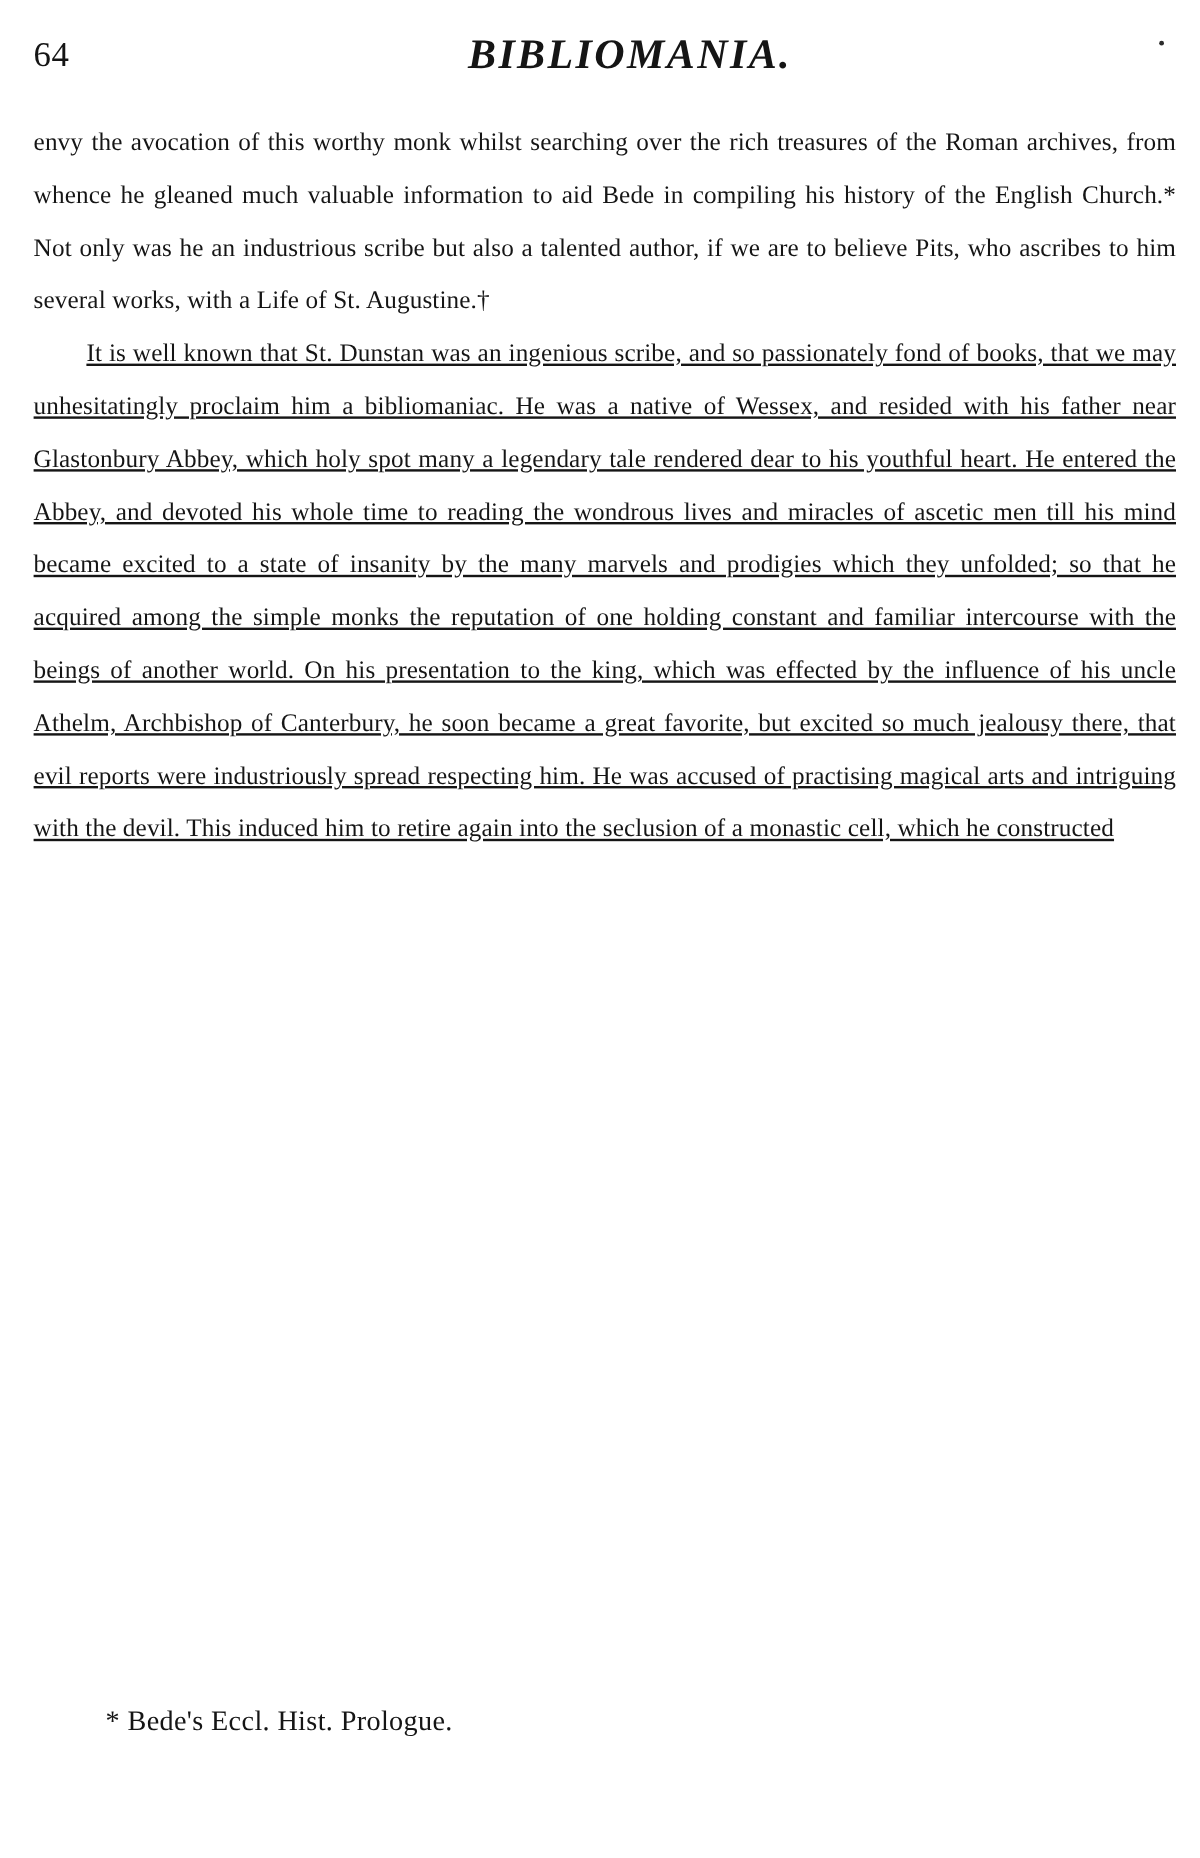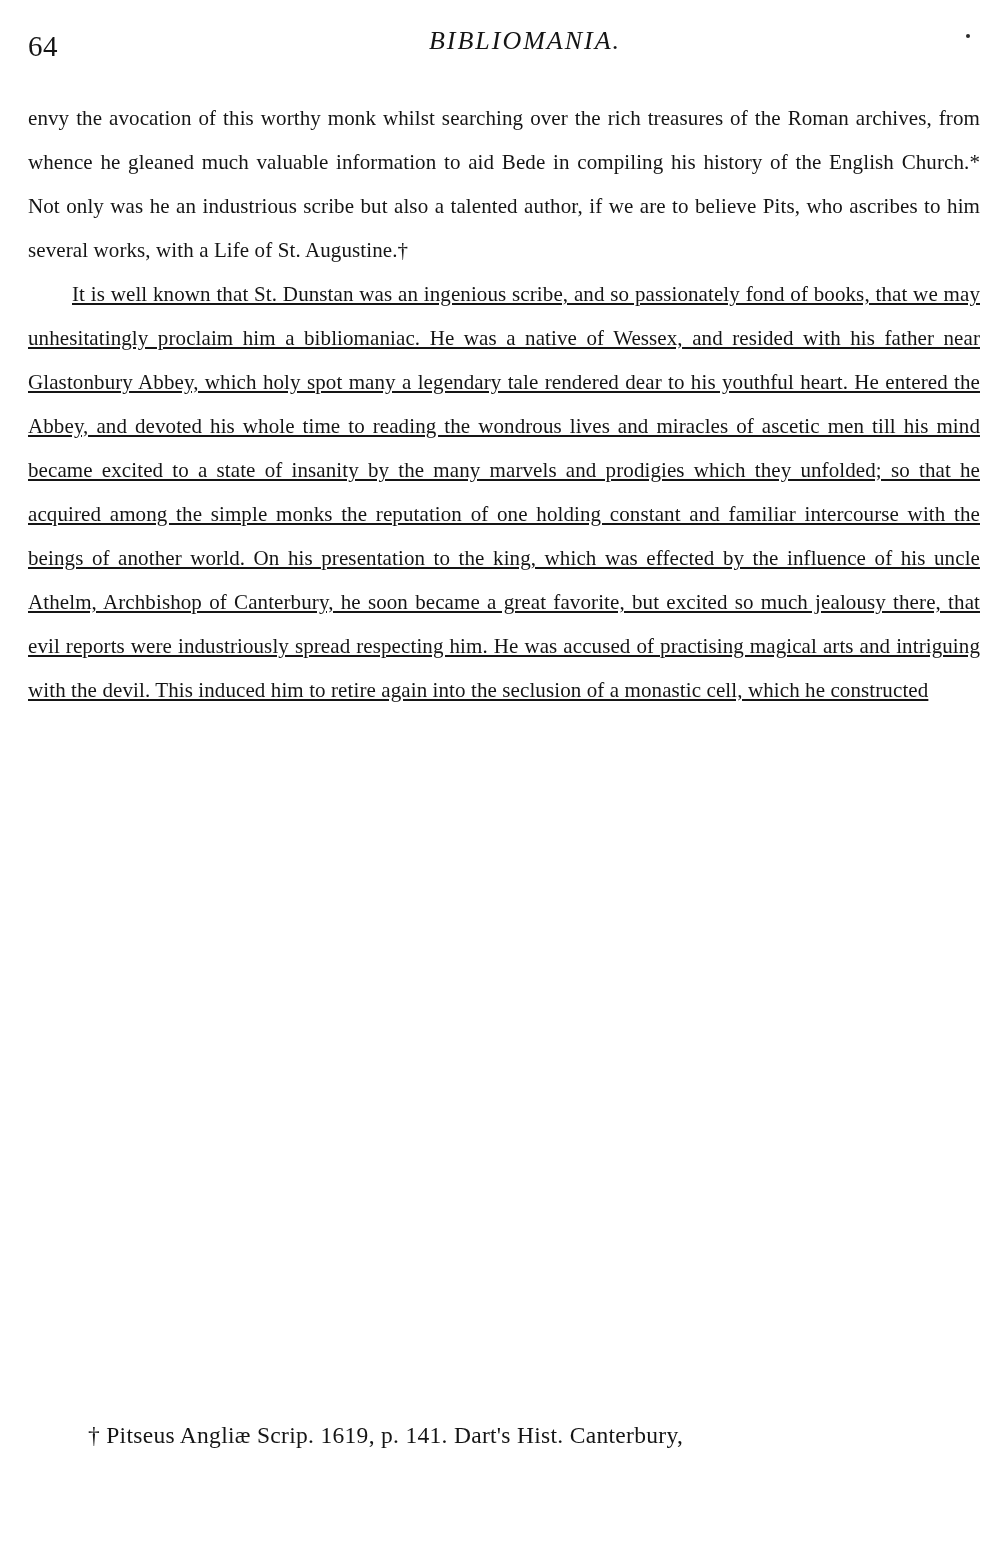--- a/index.html
+++ b/index.html
@@ -37,22 +37,22 @@
     letter-spacing: 0.5px;
     font-family: "Liberation Serif", "DejaVu Serif", serif;
   }
   .running-title {
     position: absolute;
     left: 0;
     right: 0;
     top: 0;
     text-align: center;
     font-style: italic;
-    font-weight: normal;
-    font-size: 26px;
+    font-weight: bold;
+    font-size: 35px;
     letter-spacing: 2.0px;
     padding-left: 30px;
   }
   .dot-mark {
     position: absolute;
     right: 22px;
     top: 8px;
     width: 4px;
     height: 4px;
     background: #2b2b2b;
@@ -108,16 +108,16 @@
     <div class="running-title">BIBLIOMANIA.</div>
     <div class="dot-mark"></div>
   </div>
 
   <div class="body-text">
     <p class="para">envy the avocation of this worthy monk whilst searching over the rich treasures of the Roman archives, from whence he gleaned much valuable information to aid Bede in compiling his history of the English Church.*   Not only was he an industrious scribe but also a talented author, if we are to believe Pits, who ascribes to him several works, with a Life of St. Augustine.†</p>
     <p class="para indent">It is well known that St. Dunstan was an ingenious scribe, and so passionately fond of books, that we may unhesitatingly proclaim him a bibliomaniac. He was a native of Wessex, and resided with his father near Glastonbury Abbey, which holy spot many a legendary tale rendered dear to his youthful heart.   He entered the Abbey, and devoted his whole time to reading the wondrous lives and miracles of ascetic men till his mind became excited to a state of insanity by the many marvels and prodigies which they unfolded; so that he acquired among the simple monks the reputation of one holding constant and familiar intercourse with the beings of another world.   On his presentation to the king, which was effected by the influence of his uncle Athelm, Archbishop of Canterbury, he soon became a great favorite, but excited so much jealousy there, that evil reports were industriously spread respecting him.   He was accused of practising magical arts and intriguing with the devil.   This induced him to retire again into the seclusion of a monastic cell, which he constructed</p>
   </div>
 
   <div class="footnotes">
-    <p class="footnote">† Pitseus Angliæ Scrip. 1619, p. 141.   Dart's Hist. Canterbury,</p>
+    <p class="footnote">* Bede's Eccl. Hist. Prologue.</p>
   </div>
 
 </div>
 
 </body></html>

